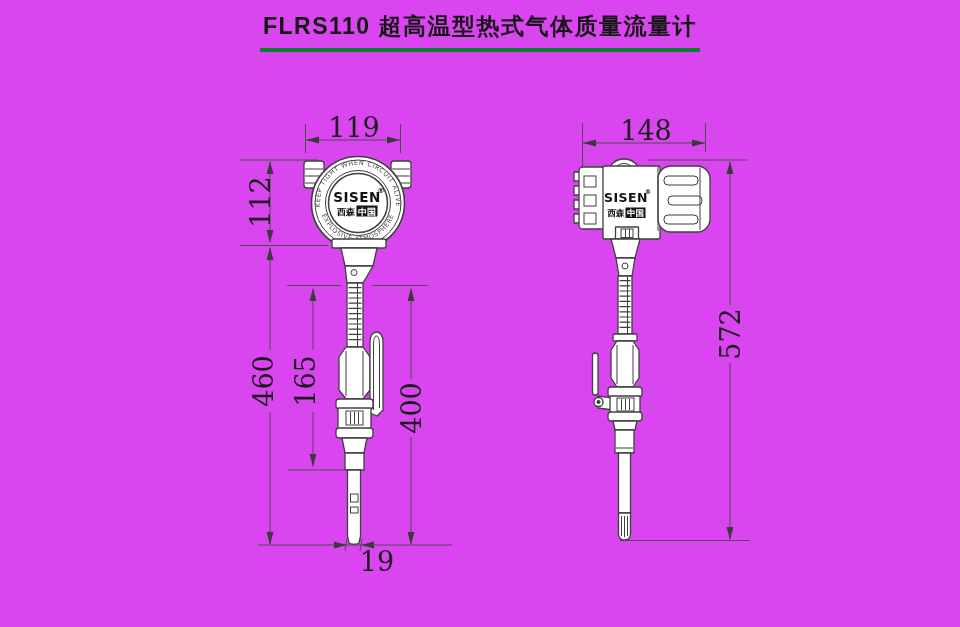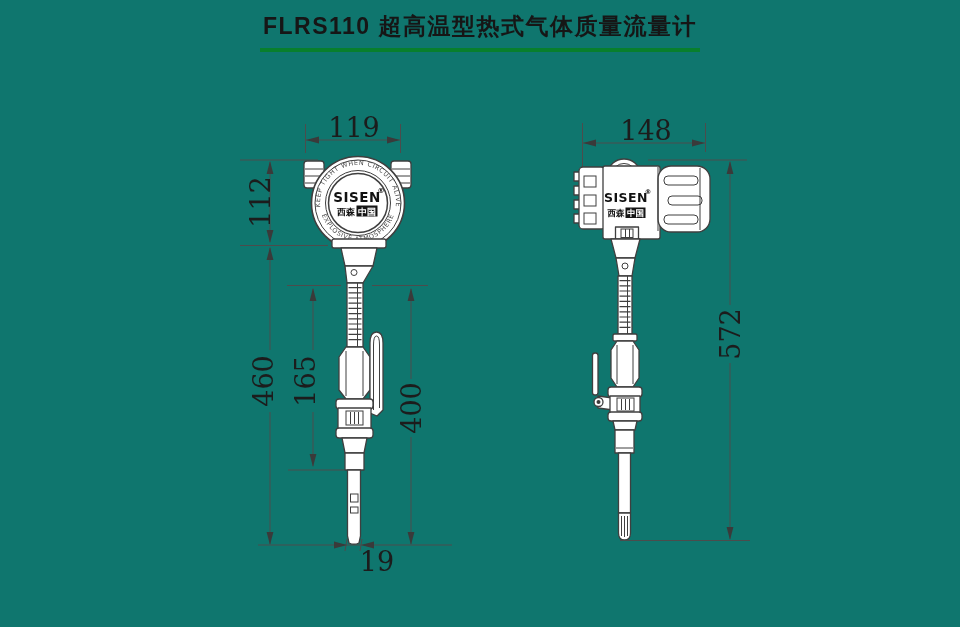--- a/index.html
+++ b/index.html
@@ -1,17 +1,17 @@
 <!DOCTYPE html>
 <html style="--accent: #087f2d; --ink: #3f3f3f;"><head>
 <meta charset="utf-8">
 <style>
   :root { --accent:#087f2d; --ink:#3f3f3f; }
   html,body { margin:0; padding:0; background:#fff; }
-  .canvas { position:relative; width:960px; height:627px; background:#0f766e; overflow:hidden;
+  .canvas { position:relative; width:960px; height:627px; background:#d946ef; overflow:hidden;
             font-family:"Liberation Sans","DejaVu Sans",sans-serif; }
   .title-wrap { position:absolute; top:0; left:0; width:100%; text-align:center; }
   .page-title { display:inline-block; margin:11px 0 0 0; font-size:23px; font-weight:bold;
                 color:#161616; letter-spacing:1.5px; padding:0 3px 6px 3px;
                 border-bottom:4px solid var(--accent); }
   svg.drawing { position:absolute; left:0; top:0; }
   
   .shp { fill:#ffffff; stroke:var(--ink); stroke-width:1.3; stroke-linejoin:round; }
   .thin { fill:none; stroke:var(--ink); stroke-width:1; }
   .dimln { stroke:#4c4c4c; stroke-width:1; fill:none; }

